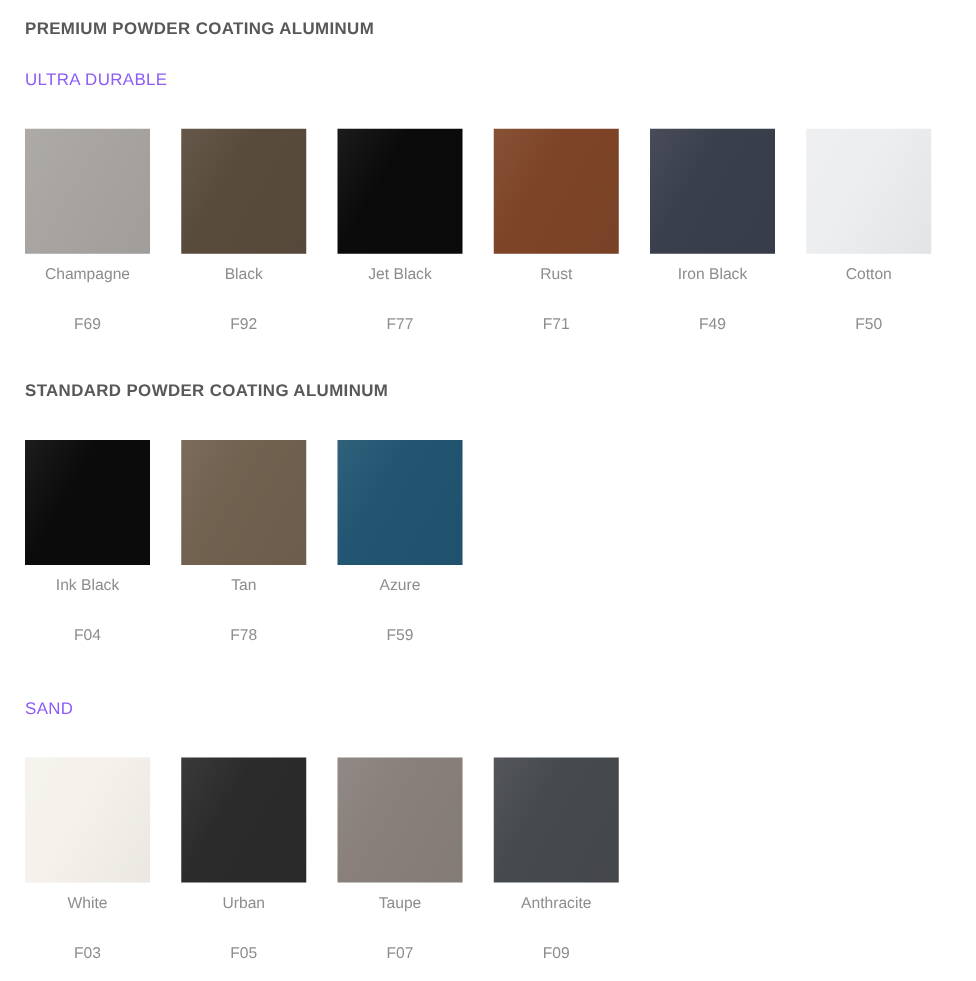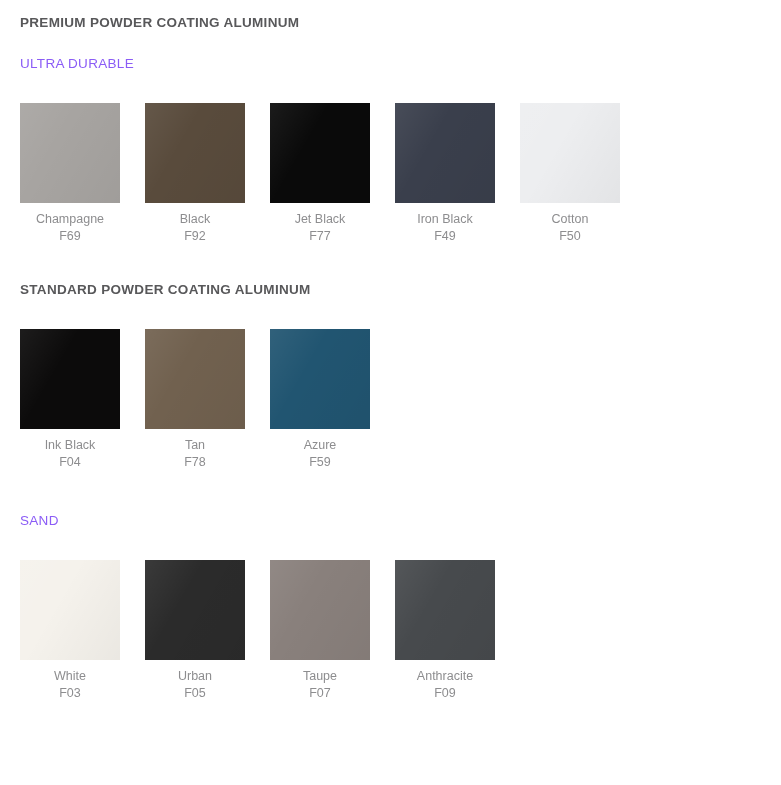--- a/index.html
+++ b/index.html
@@ -73,20 +73,21 @@
     padding-top: 8px;
     text-align: center;
     white-space: nowrap;
   }
   .swatch-code {
     font-size: 12.5px;
     color: #8d8d8f;
     line-height: 17px;
     text-align: center;
     white-space: nowrap;
+    margin-top: 23px;
   }
   .gap-lg { height: 22px; }
   .gap-md { height: 18px; }
 </style>
 </head>
 <body>
 
 <div class="page">
 
   <h2 class="section-title">PREMIUM POWDER COATING ALUMINUM</h2>
@@ -100,20 +101,25 @@
     </div>
     <div class="swatch-cell">
       <span class="swatch-chip" style="background-color: rgb(89, 75, 60);"></span>
       <span class="swatch-name">Black</span>
       <span class="swatch-code">F92</span>
     </div>
     <div class="swatch-cell">
       <span class="swatch-chip" style="background-color: rgb(10, 10, 10);"></span>
       <span class="swatch-name">Jet Black</span>
       <span class="swatch-code">F77</span>
+    </div>
+    <div class="swatch-cell">
+      <span class="swatch-chip" style="background-color: rgb(126, 68, 39);"></span>
+      <span class="swatch-name">Rust</span>
+      <span class="swatch-code">F71</span>
     </div>
     <div class="swatch-cell">
       <span class="swatch-chip" style="background-color: rgb(58, 63, 76);"></span>
       <span class="swatch-name">Iron Black</span>
       <span class="swatch-code">F49</span>
     </div>
     <div class="swatch-cell">
       <span class="swatch-chip" style="background-color: rgb(237, 238, 240);"></span>
       <span class="swatch-name">Cotton</span>
       <span class="swatch-code">F50</span>

